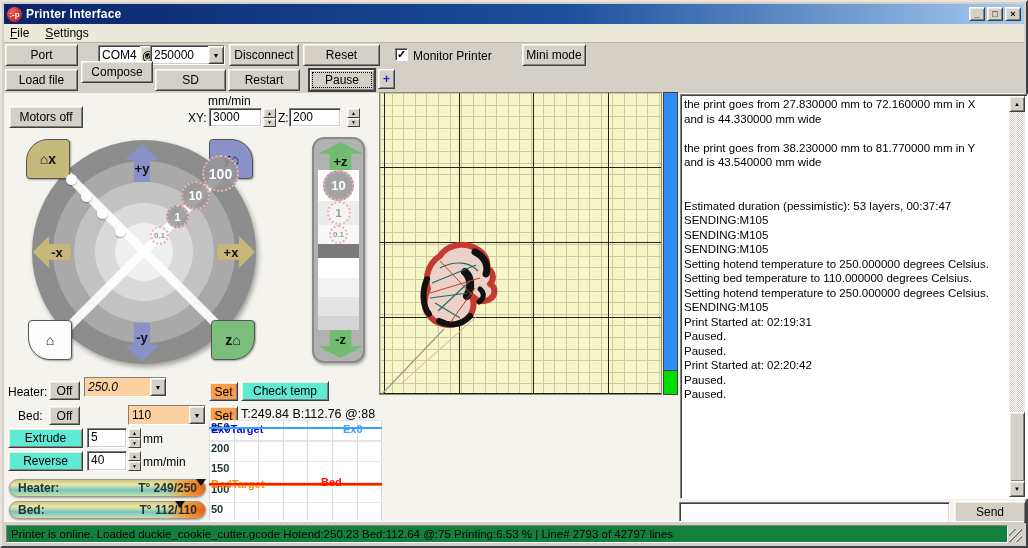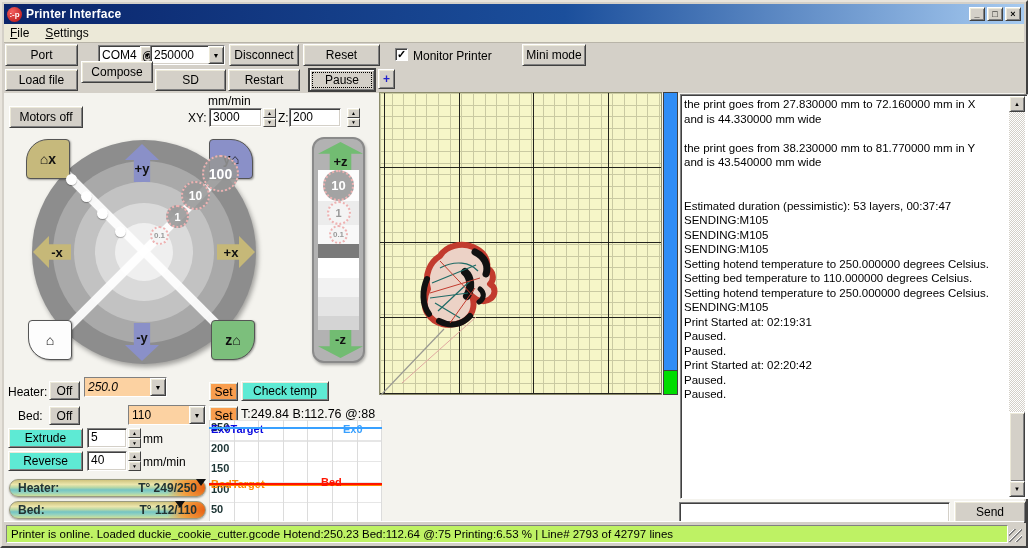--- a/index.html
+++ b/index.html
@@ -65,21 +65,21 @@
   
   .logpanel{position:absolute;left:676px;top:92px;width:348px;height:405px;background:#fff;border:1px solid;border-color:#808080 #fff #fff #808080;box-shadow:inset 1px 1px 0 #404040;padding:2px 3px;overflow:hidden;}
   .log-line{font-size:11.5px;line-height:14.5px;color:#000;word-wrap:break-word;min-height:14.5px;width:312px;}
   .vscroll{position:absolute;right:2px;top:1px;bottom:1px;width:16px;background:repeating-conic-gradient(#fff 0 25%,#d4d0c8 0 50%) 0 0/2px 2px;}
   .sbtn{position:absolute;left:0;width:16px;height:16px;background:#d4d0c8;border:1px solid;border-color:#fff #404040 #404040 #fff;box-shadow:inset 1px 1px 0 #ece9d8,inset -1px -1px 0 #808080;font-size:6px;display:flex;align-items:center;justify-content:center;color:#000;}
   .sthumb{position:absolute;left:0;width:16px;background:#d4d0c8;border:1px solid;border-color:#fff #404040 #404040 #fff;box-shadow:inset 1px 1px 0 #ece9d8,inset -1px -1px 0 #808080;}
   
   .sendrow-input{position:absolute;left:677px;top:500px;width:271px;height:21px;font-size:12px;padding:2px 4px;}
   
   .statusbar{position:absolute;left:2px;bottom:2px;right:2px;height:23px;background:#d4d0c8;border-top:1px solid #fff;padding:2px;}
-  .statusfield{position:absolute;left:2px;top:3px;right:16px;bottom:2px;border:1px solid;border-color:#808080 #fff #fff #808080;font-size:11.5px;color:#000;display:flex;align-items:center;padding:8px 4px;white-space:nowrap;overflow:hidden;background:#bef264;}
+  .statusfield{position:absolute;left:2px;top:3px;right:16px;bottom:2px;border:1px solid;border-color:#808080 #fff #fff #808080;font-size:11.5px;color:#000;display:flex;align-items:center;padding:8px 4px;white-space:nowrap;overflow:hidden;background:#15803d;}
   .grip{position:absolute;right:2px;bottom:2px;width:13px;height:13px;background:repeating-linear-gradient(135deg,transparent 0 3px,#fff 3px 4px,#808080 4px 5px);}
   .housefont{font-weight:bold;}
 </style>
 </head>
 <body>
 
 <div class="window">
 
   <div class="titlebar">
     <div class="app-icon">:-p</div>

